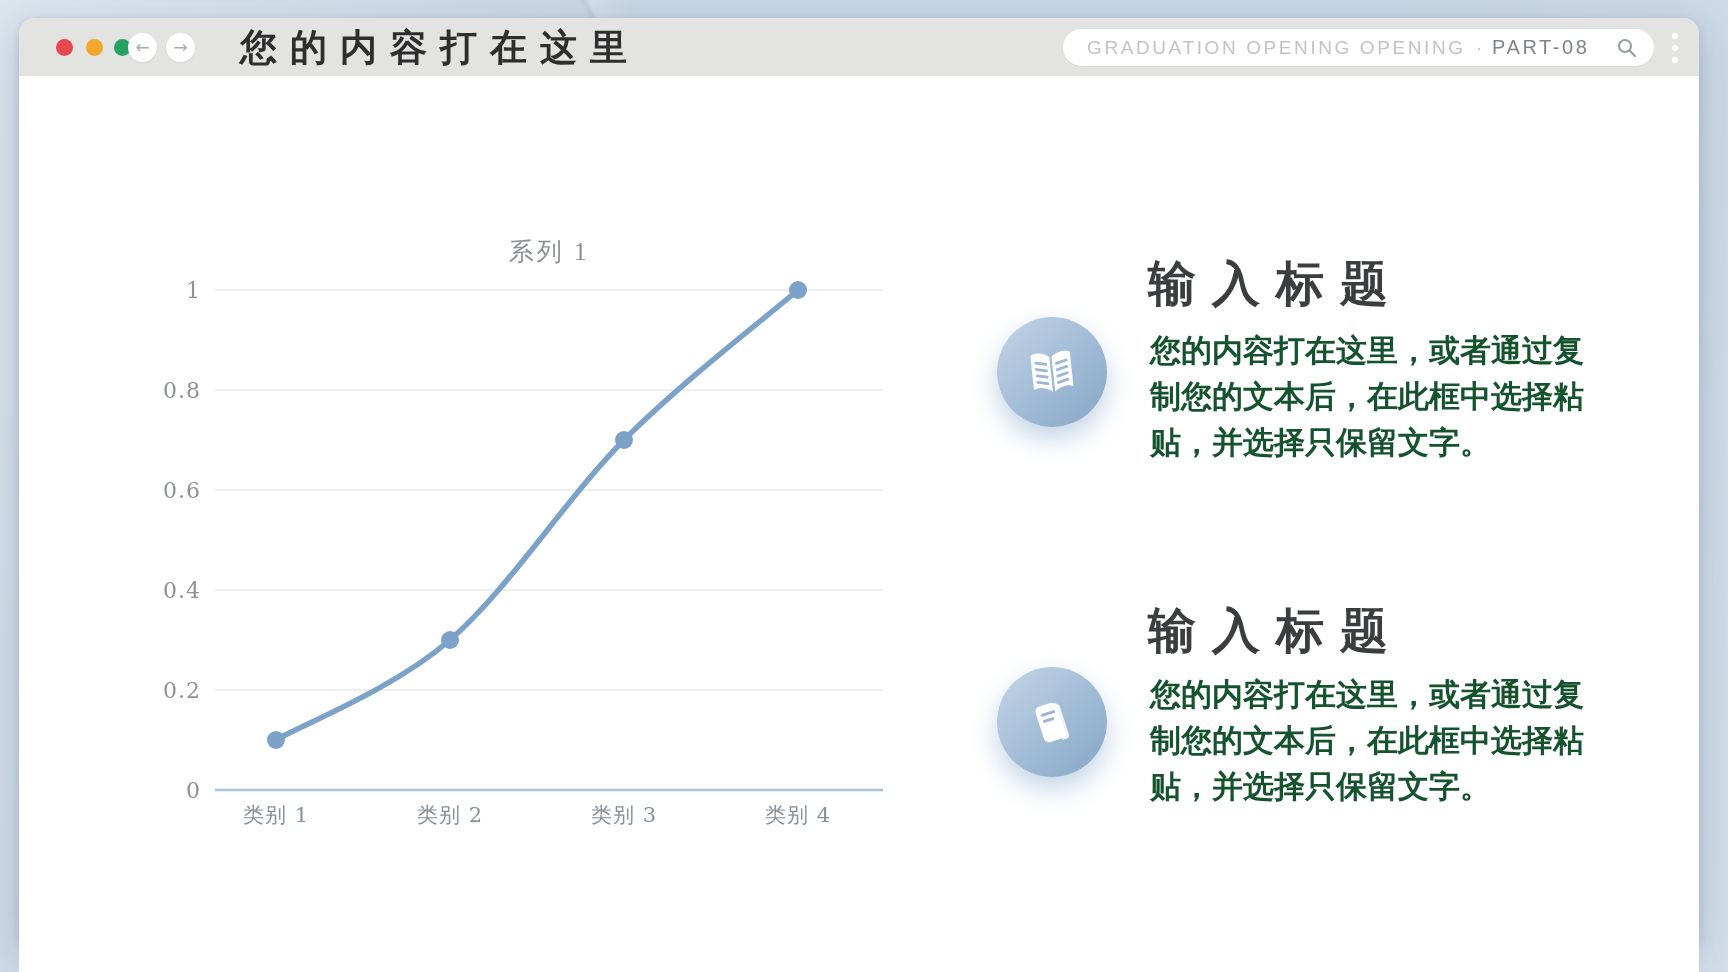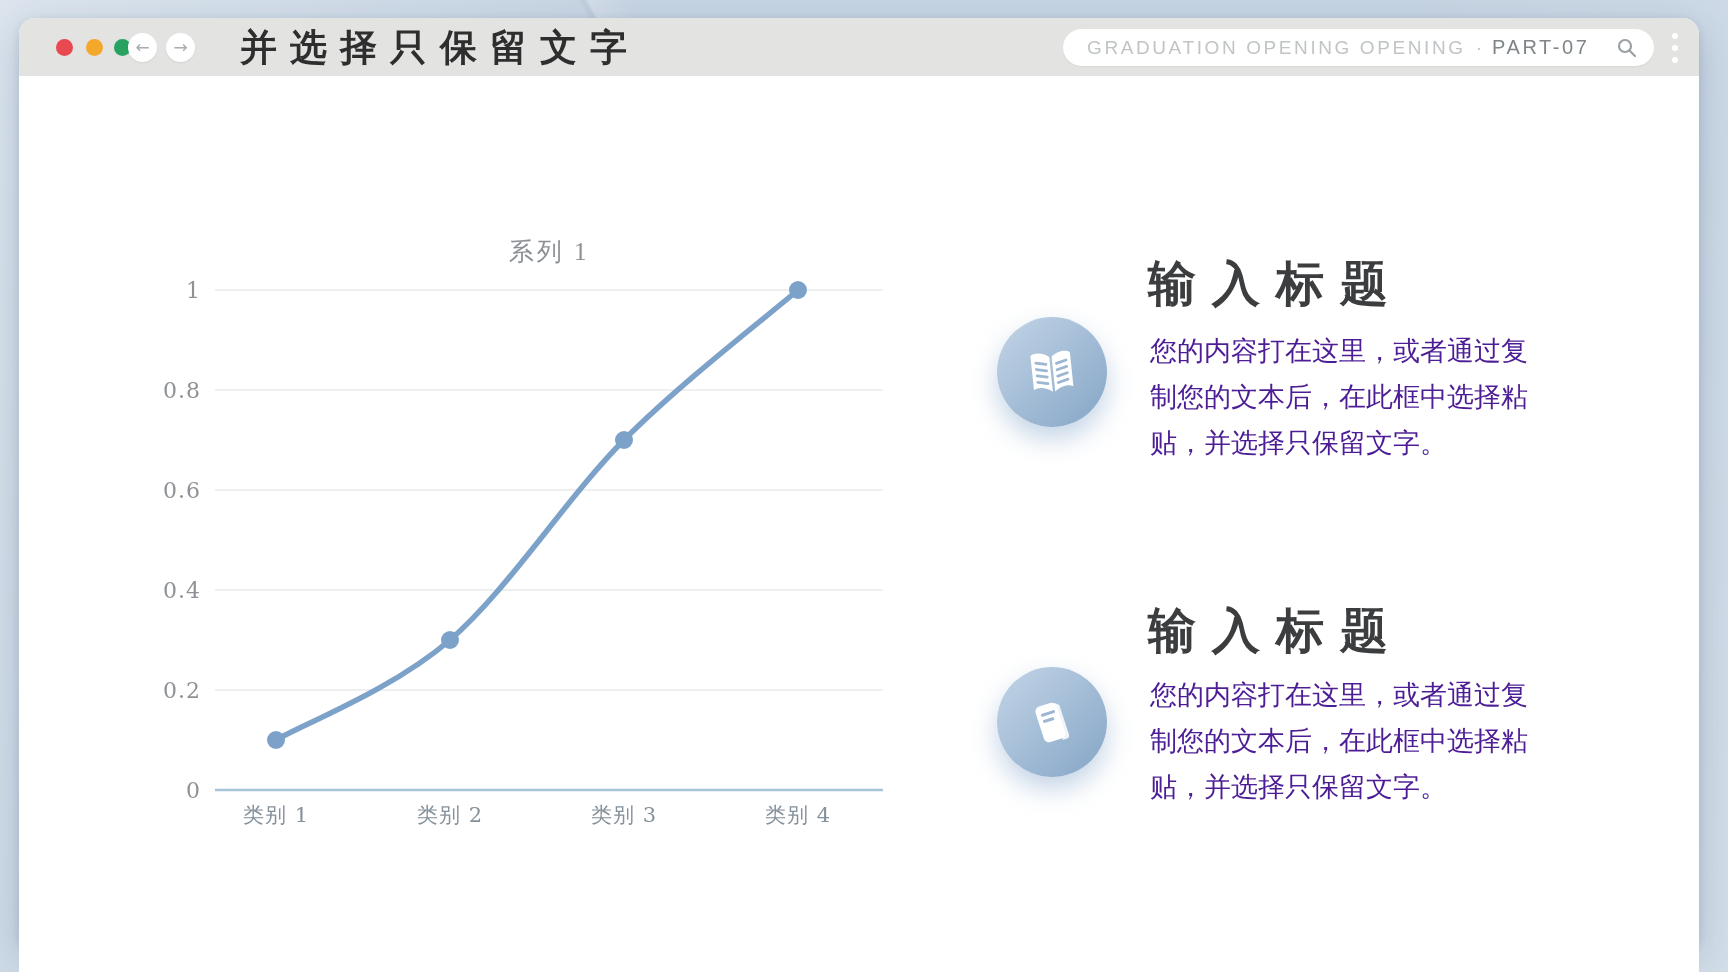--- a/index.html
+++ b/index.html
@@ -76,48 +76,48 @@
   .circle-1{ left:978px; top:241px; }
   .circle-2{ left:978px; top:591px; }
 
   .sec-title{
     position:absolute; left:1129px; white-space:nowrap;
     font-family:"Liberation Serif","DejaVu Serif",serif; font-weight:700;
     font-size:48px; color:#3b3d3f; letter-spacing:2px;
   }
   .title-1{ top:176px; }  .title-2{ top:523px; }
 
-  .sec-body{ position:absolute; left:1131px; width:420px; color:#4c1d95;
-    font-size:27px; }
+  .sec-body{ position:absolute; left:1131px; width:420px; color:#14532d;
+    font-size:31px;font-weight:bold; }
   .sec-body div{ line-height:46px; white-space:nowrap; }
   .body-1{ top:252px; }  .body-2{ top:596px; }
 </style>
 </head>
 <body>
 
 <div class="window">
 
   <div class="toolbar">
     <span class="traffic t-close" style="background: rgb(232, 72, 79);"></span>
     <span class="traffic t-min" style="background: rgb(243, 167, 43);"></span>
     <span class="traffic t-max" style="background: rgb(39, 162, 97);"></span>
 
     <span class="navbtn nav-back">
       <span>←</span>
     </span>
     <span class="navbtn nav-fwd">
       <span>→</span>
     </span>
 
-    <div class="win-title">并选择只保留文字</div>
+    <div class="win-title">您的内容打在这里</div>
 
     <div class="address">
       <span class="label">GRADUATION OPENING OPENING</span>
       <span class="sep">·</span>
-      <span class="part">PART-07</span>
+      <span class="part">PART-08</span>
       <span class="spacer"></span>
       <svg width="22" height="22" viewBox="0 0 22 22">
         <circle cx="9" cy="9" r="6" fill="none" stroke="#9aa0a3" stroke-width="2.2"></circle>
         <line x1="13.5" y1="13.5" x2="19" y2="19" stroke="#9aa0a3" stroke-width="2.2" stroke-linecap="round"></line>
       </svg>
     </div>
 
     <div class="kebab">
         <i></i>
         <i></i>

